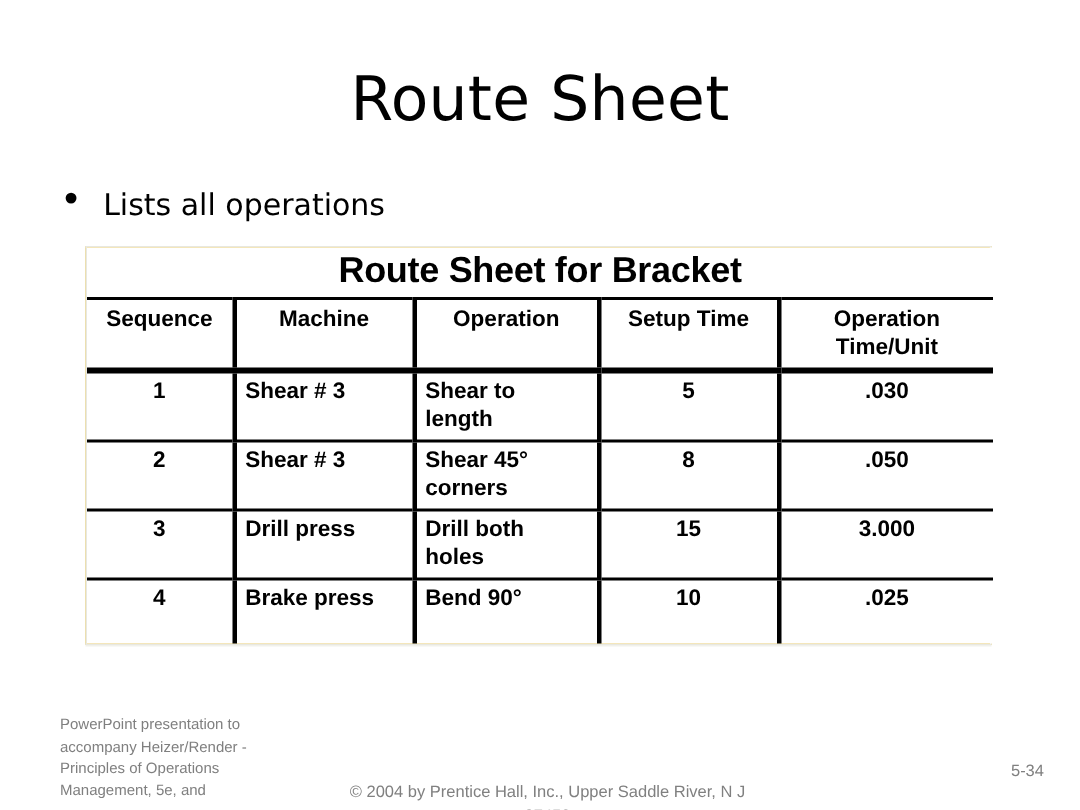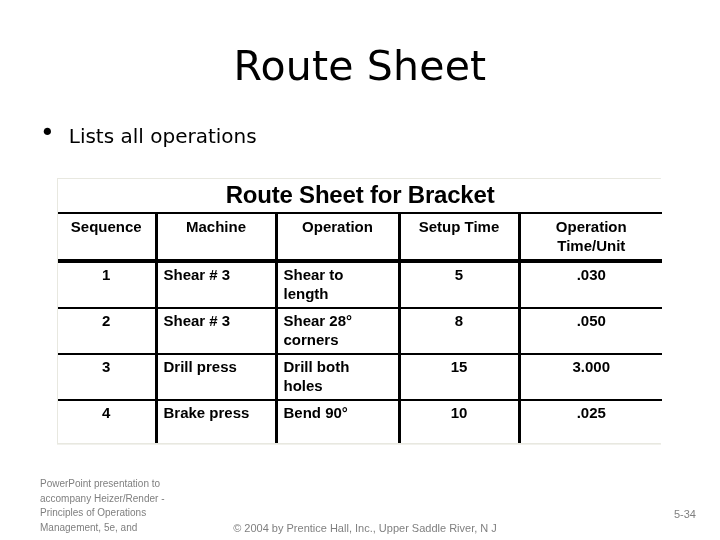--- a/index.html
+++ b/index.html
@@ -61,21 +61,21 @@
     font-family: "DejaVu Sans", sans-serif;
     font-size: 20px;
     line-height: 34px;
     color: #000000;
   }
 
   
   .table-figure {
     position: absolute;
     left: 57px;
-    top: 178px;
+    top: 164px;
     width: 604px;
     background: #eab308;
     border: 1px solid #e8e8e0;
     border-right: 1px solid #eeeeea;
     box-shadow: 0 1px 0 #f1f1ec;
   }
 
   table.route-sheet {
     width: 100%;
     border-collapse: collapse;
@@ -203,21 +203,21 @@
         <tr class="route-row">
           <td class="rs-cell center">1</td>
           <td class="rs-cell left">Shear # 3</td>
           <td class="rs-cell left">Shear to length</td>
           <td class="rs-cell center">5</td>
           <td class="rs-cell center last">.030</td>
         </tr>
         <tr class="route-row">
           <td class="rs-cell center">2</td>
           <td class="rs-cell left">Shear # 3</td>
-          <td class="rs-cell left">Shear 28° corners</td>
+          <td class="rs-cell left">Shear 45° corners</td>
           <td class="rs-cell center">8</td>
           <td class="rs-cell center last">.050</td>
         </tr>
         <tr class="route-row">
           <td class="rs-cell center">3</td>
           <td class="rs-cell left">Drill press</td>
           <td class="rs-cell left">Drill both holes</td>
           <td class="rs-cell center">15</td>
           <td class="rs-cell center last">3.000</td>
         </tr>

